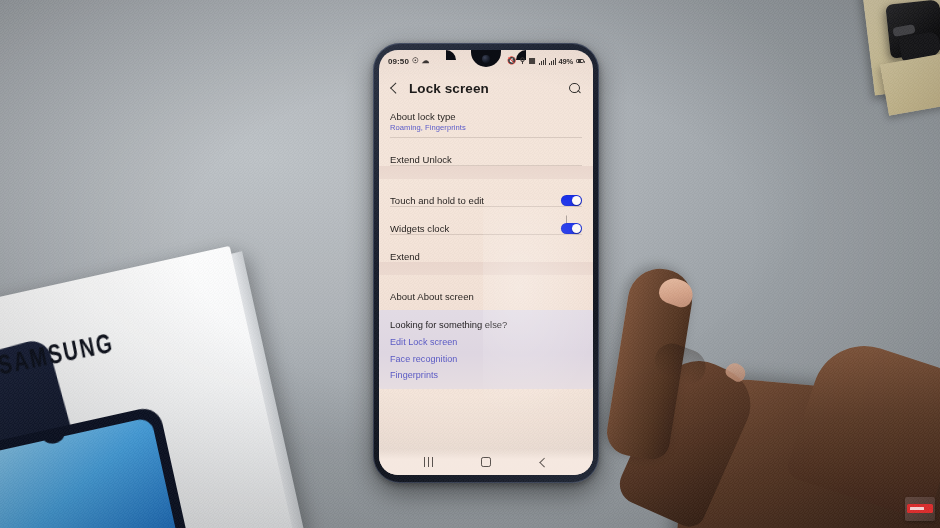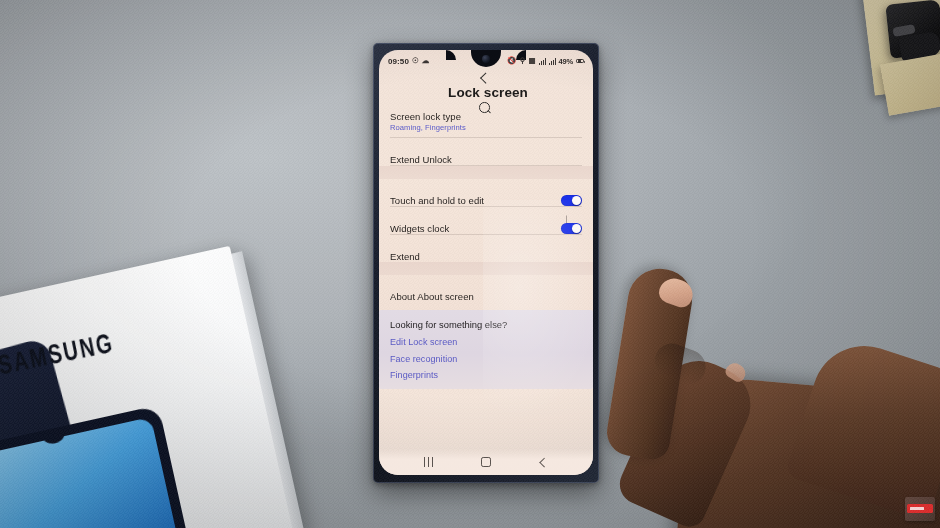--- a/index.html
+++ b/index.html
@@ -119,21 +119,21 @@
     background:#0b1124;
     border-radius: 0 0 13px 13px;
     z-index:3;
   }
 
   
   .phone{
     position:absolute; left:373px; top:43px;
     width:226px; height:440px;
     background: linear-gradient(145deg,#2a3142 0%, #161c2a 38%, #10141f 72%, #242b3a 100%);
-    border-radius: 5px;
+    border-radius: 27px;
     box-shadow:
       0 10px 26px rgba(0,0,0,.46),
       0 2px 6px rgba(0,0,0,.35),
       inset 0 0 0 1px rgba(120,135,165,.38);
     padding: 7px 6px 8px 6px;
   }
   .phone-screen{
     position:relative;
     width:100%; height:100%;
     border-radius: 19px;
@@ -191,21 +191,20 @@
     width:3.4px; height:2.6px; background:#3a3533; border-radius:.5px;
   }
 
   
   .appbar{
     position:relative; z-index:5;
     height:36px;
     display:flex; align-items:center;
     padding: 0 11px 0 8px;
     background: transparent;
-    flex-direction: column;
   }
   .back-chev{
     width:15px; height:15px; position:relative; flex:0 0 auto;
     cursor:pointer;
   }
   .back-chev::before{
     content:""; position:absolute; left:5px; top:3.5px;
     width:6.5px; height:6.5px;
     border-left:1.4px solid #32302e; border-bottom:1.4px solid #32302e;
     transform: rotate(45deg);
@@ -461,21 +460,21 @@
       <div class="appbar">
         <div class="back-chev"></div>
         <div class="appbar-title">Lock screen</div>
         <div class="search-ico"></div>
       </div>
 
       <div class="list">
 
         <div class="group">
           <div class="row with-sub">
-            <div class="row-title">Screen lock type</div>
+            <div class="row-title">About lock type</div>
             <div class="row-sub">Roaming, Fingerprints</div>
           </div>
           <div class="divider"></div>
           <div class="row">
             <div class="row-title">Extend Unlock</div>
           </div>
           <div class="divider"></div>
         </div>
 
         <div class="section-gap"></div>

